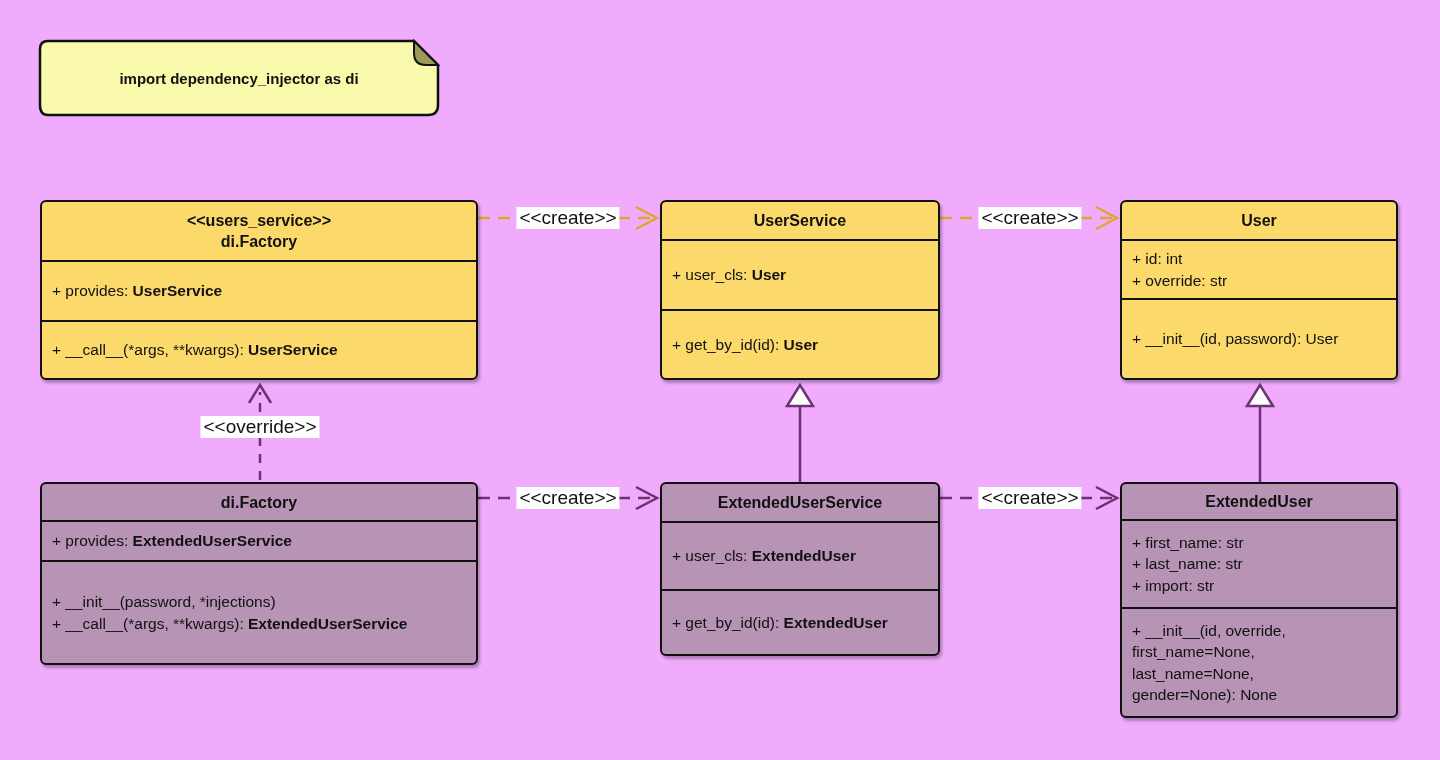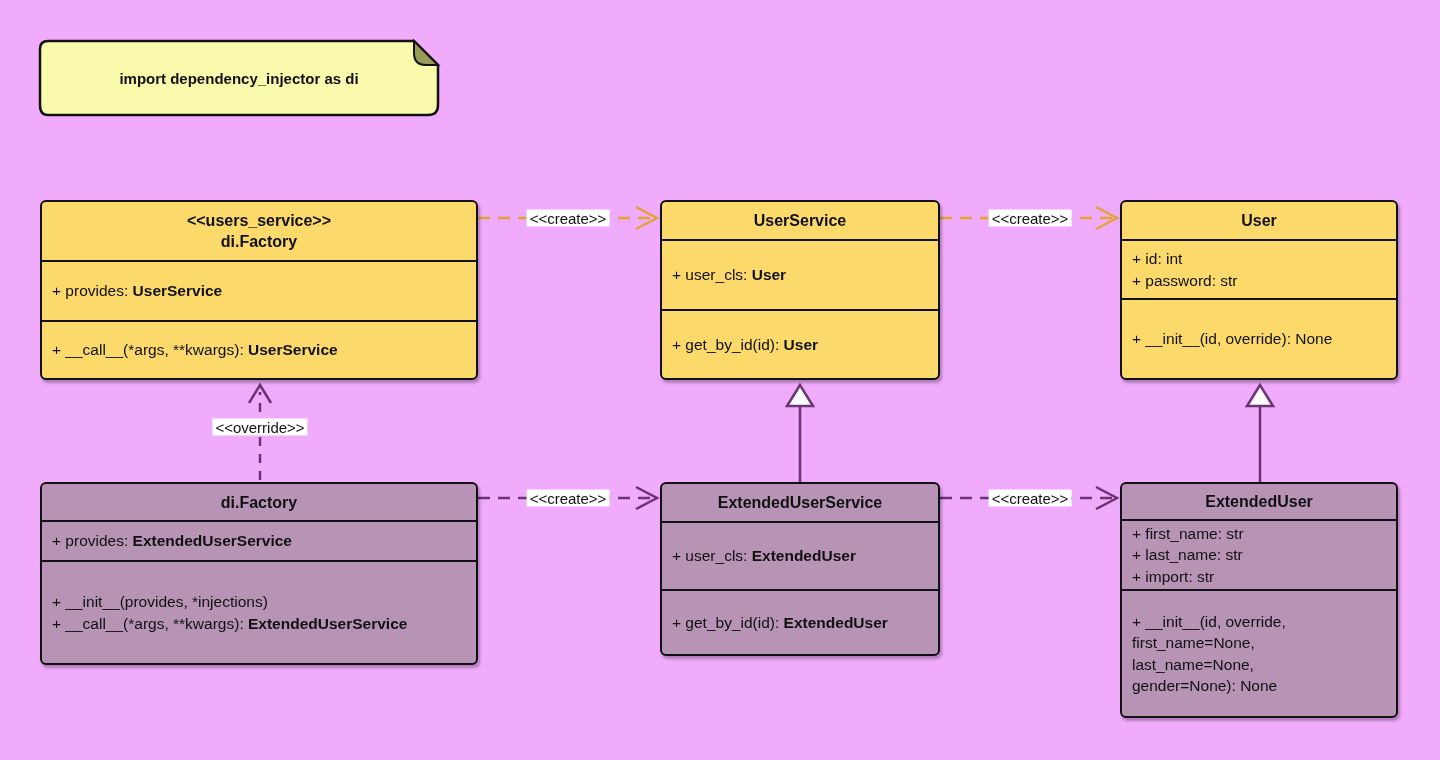--- a/index.html
+++ b/index.html
@@ -27,21 +27,21 @@
   .member-line b,.member-line .b{font-weight:bold;}
 
   
   #arrows{position:absolute;left:0;top:0;width:1440px;height:760px;pointer-events:none;}
   .gold-line{stroke:var(--gold_line);stroke-width:2.5;fill:none;}
   .purple-line{stroke:var(--purple_line);stroke-width:2.5;fill:none;}
   .tri{fill:#ffffff;stroke:var(--purple_line);stroke-width:2.5;}
 
   
   .rel-label{position:absolute;transform:translate(-50%,-50%);background:#ffffff;
-    padding:0 3px;font-size:15px;color:#111;white-space:nowrap;}
+    padding:0 3px;font-size:19px;color:#111;white-space:nowrap;}
 </style>
 </head>
 <body>
 
 <div id="canvas">
 
   <svg class="note-wrap" viewBox="0 0 404 80">
     <path d="M 10 2 H 376 L 400 26 V 66 Q 400 76 390 76 H 10 Q 2 76 2 66 V 10 Q 2 2 10 2 Z" style="fill:var(--note_fill);stroke:#111;stroke-width:2.5"></path>
     <path d="M 376 2 L 376 14 Q 376 26 388 26 L 400 26 Z" style="fill:var(--note_fold);stroke:#111;stroke-width:2"></path>
   </svg>
@@ -109,57 +109,57 @@
         <div class="member-line"><span>+ get_by_id(id): </span><span class="b">User</span></div>
       </div>
   </div>
 
   <div class="class-box yellow" style="left:1120px;top:200px;width:278px;height:180px">
     <div class="cls-header" style="height:37px">
       <div>User</div>
     </div>
     <div class="cls-section" style="height:59px">
         <div class="member-line"><span>+ id: int</span></div>
-        <div class="member-line"><span>+ password: str</span></div>
+        <div class="member-line"><span>+ override: str</span></div>
       </div>
     <div class="cls-section grow">
-        <div class="member-line"><span>+ __init__(id, override): None</span></div>
+        <div class="member-line"><span>+ __init__(id, password): User</span></div>
       </div>
   </div>
 
   <div class="class-box purple" style="left:40px;top:482px;width:438px;height:183px">
     <div class="cls-header" style="height:36px">
       <div>di.Factory</div>
     </div>
     <div class="cls-section" style="height:40px">
         <div class="member-line"><span>+ provides: </span><span class="b">ExtendedUserService</span></div>
       </div>
     <div class="cls-section grow">
-        <div class="member-line"><span>+ __init__(provides, *injections)</span></div>
+        <div class="member-line"><span>+ __init__(password, *injections)</span></div>
         <div class="member-line"><span>+ __call__(*args, **kwargs): </span><span class="b">ExtendedUserService</span></div>
       </div>
   </div>
 
   <div class="class-box purple" style="left:660px;top:482px;width:280px;height:174px">
     <div class="cls-header" style="height:37px">
       <div>ExtendedUserService</div>
     </div>
     <div class="cls-section" style="height:68px">
         <div class="member-line"><span>+ user_cls: </span><span class="b">ExtendedUser</span></div>
       </div>
     <div class="cls-section grow">
         <div class="member-line"><span>+ get_by_id(id): </span><span class="b">ExtendedUser</span></div>
       </div>
   </div>
 
   <div class="class-box purple" style="left:1120px;top:482px;width:278px;height:236px">
     <div class="cls-header" style="height:35px">
       <div>ExtendedUser</div>
     </div>
-    <div class="cls-section" style="height:70px">
+    <div class="cls-section" style="height:88px">
         <div class="member-line"><span>+ first_name: str</span></div>
         <div class="member-line"><span>+ last_name: str</span></div>
         <div class="member-line"><span>+ import: str</span></div>
       </div>
     <div class="cls-section grow">
         <div class="member-line"><span>+ __init__(id, override,</span></div>
         <div class="member-line"><span>first_name=None,</span></div>
         <div class="member-line"><span>last_name=None,</span></div>
         <div class="member-line"><span>gender=None): None</span></div>
       </div>

